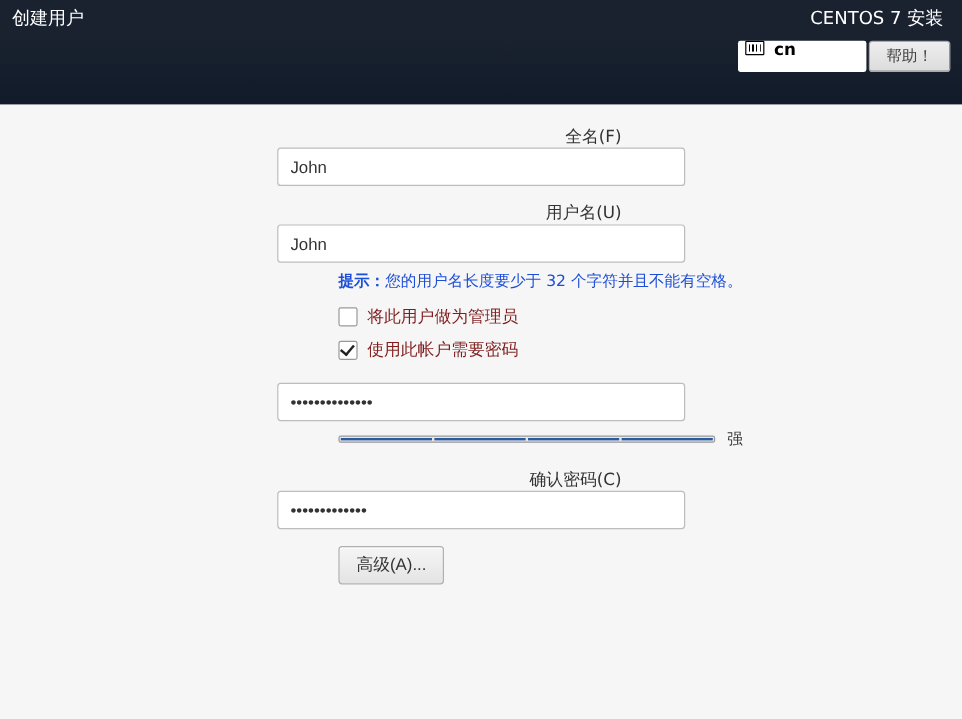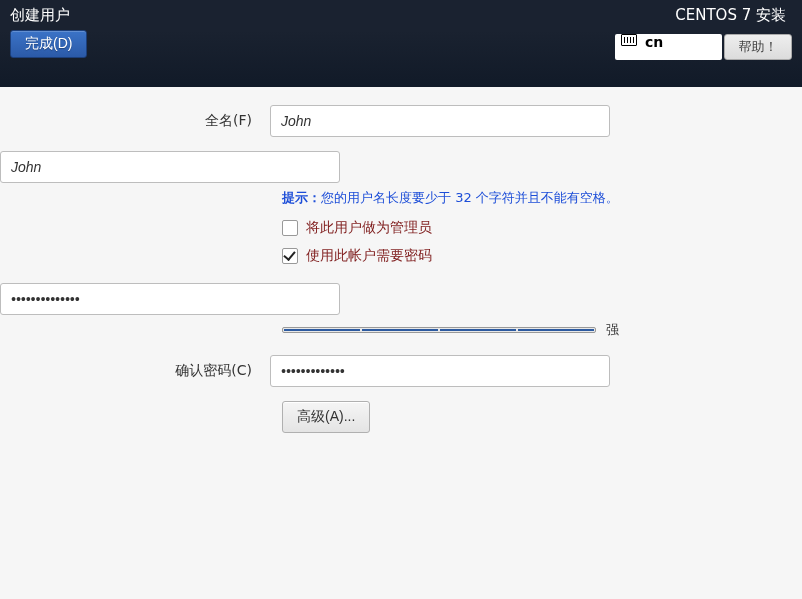--- a/index.html
+++ b/index.html
@@ -32,27 +32,27 @@
   .kbd-icon { width:16px; height:12px; border:1px solid #000; border-radius:1px; position:relative; margin-right:8px; }
   .kbd-icon::after { content:""; position:absolute; top:2px; left:2px; right:2px; bottom:2px; background:repeating-linear-gradient(to right,#000 0 1px,transparent 1px 3px);}
   .help-btn {
     position: absolute; right: 10px; top: 34px;
     width: 68px; height: 26px;
     background: linear-gradient(to bottom,#eeeeee,#dcdcdc);
     border:1px solid #aaa; border-radius:3px;
     color:#444; font-size:13px; cursor:pointer;
   }
   .content { padding: 18px 0 0 0; }
-  .row { display:flex; align-items:center; margin-bottom:14px; }
+  .row { display:flex; align-items:center; margin-bottom:14px;flex-direction:column; }
   .row.tight { margin-bottom:6px; }
   .label { width:270px; text-align:right; padding-right:18px; color:#333; font-size:14px;}
   .field { width:340px; }
   input[type=text], input[type=password] {
     width:100%; height:32px; border:1px solid #bdbdbd; border-radius:3px;
-    padding:0 10px; font-size:14px; background:#fff; color:#333;font-style:italic;
+    padding:0 10px; font-size:14px; background:#fff; color:#333;
   }
   .tip-row { margin-left:282px; margin-bottom:12px; color:#1d4ed8; font-size:13px;}
   .tip-row b { font-weight:bold; }
   .check-row { margin-left:282px; display:flex; align-items:center; margin-bottom:10px; font-size:14px; color:#7f1d1d;}
   .checkbox {
     width:16px; height:16px; border:1px solid #999; border-radius:2px; background:#fff;
     margin-right:8px; position:relative; cursor:pointer;
   }
   .checkbox.checked::after {
     content:""; position:absolute; left:3px; top:0px; width:5px; height:9px;
@@ -69,36 +69,36 @@
     padding:6px 14px; font-size:14px; color:#333; cursor:pointer;
     box-shadow: 0 1px 0 #fff inset;
   }
 </style>
 </head>
 <body>
 
 <div class="header">
   <div class="header-title-left">创建用户</div>
   <div class="header-title-right">CENTOS 7 安装</div>
-  <button class="done-btn">完成(D)</button>
   <div class="lang-box">
     <span class="kbd-icon"></span>
     <span style="font-weight:bold">cn</span>
   </div>
   <button class="help-btn">帮助！</button>
 </div>
 
 <div class="content">
 
   <div class="row">
     <div class="label">全名(F)</div>
     <div class="field"><input type="text" value="John" style=""></div>
   </div>
 
   <div class="row tight">
+    <div class="label">用户名(U)</div>
     <div class="field"><input type="text" value="John" style=""></div>
   </div>
 
   <div class="tip-row">
     <b>提示：</b><span>您的用户名长度要少于 32 个字符并且不能有空格。</span>
   </div>
 
   <div class="check-row">
     <span id="cb1" class="checkbox"></span>
     <span>将此用户做为管理员</span>

